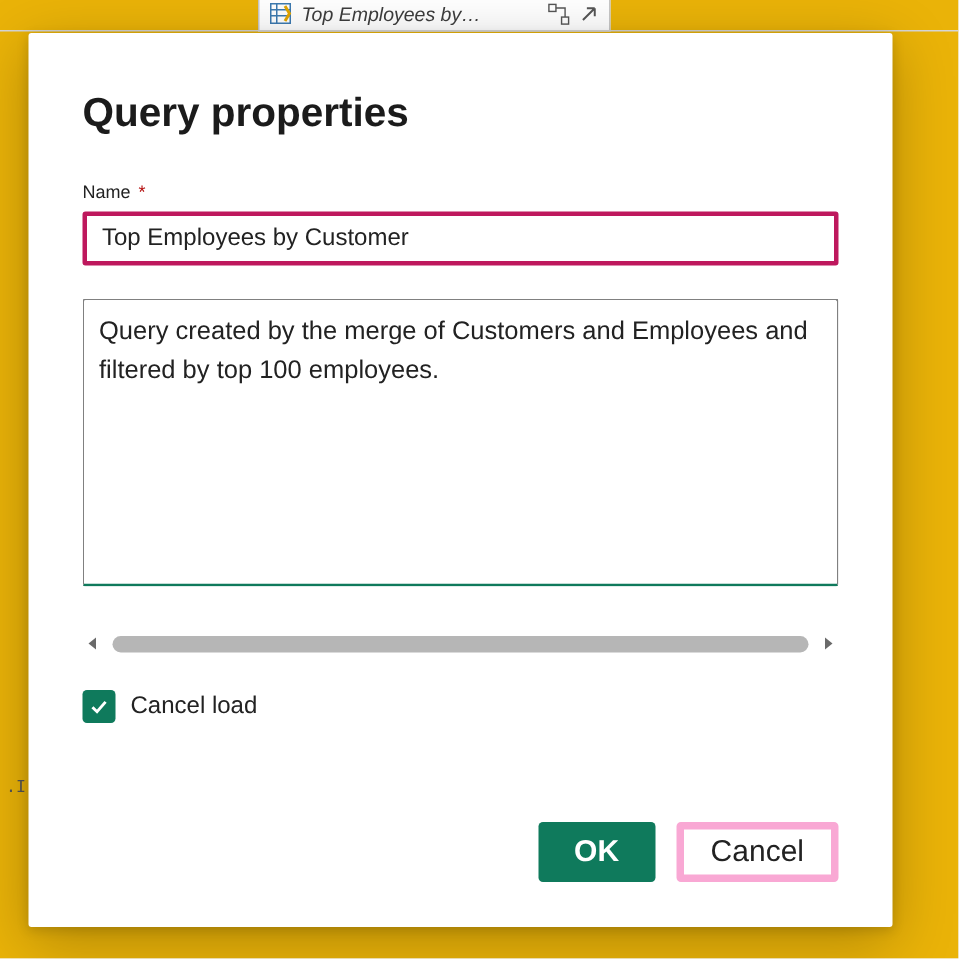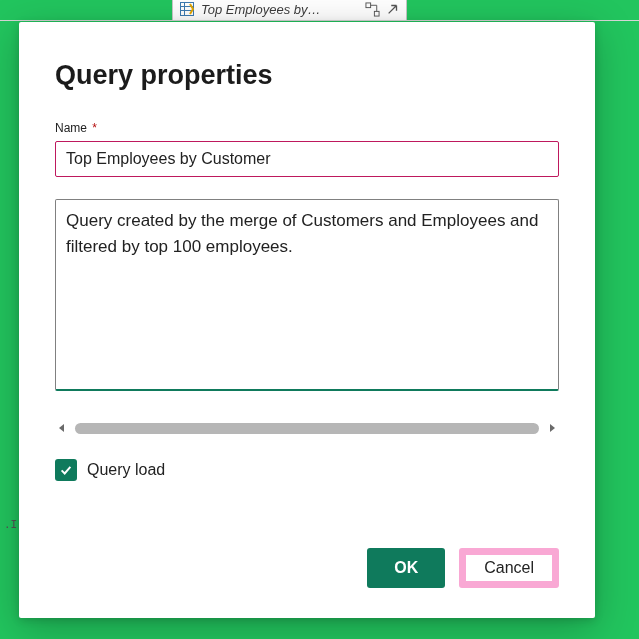--- a/index.html
+++ b/index.html
@@ -6,21 +6,21 @@
   html, body {
     margin: 0; padding: 0;
     width: 639px; height: 639px;
     font-family: "Segoe UI", Arial, sans-serif;
     background: #f0f0f0;
     overflow: hidden;
   }
   .backdrop {
     position: relative;
     width: 639px; height: 639px;
-    background: #22c55e;
+    background: #eab308;
   }
   .bg-tab {
     position: absolute;
     top: -3px;
     left: 172px;
     width: 235px;
     height: 24px;
     background: #fff;
     border: 1px solid #c7c7c7;
     display: flex;
@@ -60,21 +60,21 @@
   }
   .field-label {
     font-size: 12px;
     color: #222;
     margin-bottom: 6px;
   }
   .required-star { color: #b40e0e; margin-left: 2px; }
   .text-input {
     width: 100%;
     height: 36px;
-    border: 1px solid #be185d;
+    border: 3px solid #be185d;
     border-radius: 2px;
     font-size: 16px;
     padding: 4px 10px;
     font-family: inherit;
     color: #222;
   }
   .field-gap { height: 22px; }
   .textarea-wrap {
     position: relative;
     width: 100%;
@@ -133,35 +133,35 @@
     margin-top: auto;
     display: flex;
     justify-content: flex-end;
     gap: 14px;
     padding-top: 26px;
   }
   .btn {
     min-width: 78px;
     height: 40px;
     border-radius: 3px;
-    font-size: 16px;
+    font-size: 20px;
     font-family: inherit;
     cursor: pointer;
     padding: 0 18px;
     font-weight: 600;
   }
   .btn-primary {
     background: #0f7a5c;
     color: #fff;
     border: none;
   }
   .btn-secondary {
     background: #fff;
     color: #222;
-    border: 7px solid #f9a8d4;
+    border: 5px solid #f9a8d4;
     font-weight: 400;
   }
   .bg-text {
     position: absolute;
     left: 4px;
     top: 518px;
     font-family: monospace;
     font-size: 11px;
     color: #555;
   }
@@ -221,21 +221,21 @@
           </svg>
       </div>
     </div>
 
     <div class="checkbox-row">
       <div class="checkbox">
         <svg width="14" height="14" viewBox="0 0 16 16">
           <path d="M3 8.5 L6.5 12 L13 4.5" fill="none" stroke="#fff" stroke-width="2.2"></path>
         </svg>
       </div>
-      <span class="checkbox-label">Query load</span>
+      <span class="checkbox-label">Cancel load</span>
     </div>
 
     <div class="button-row">
       <button class="btn btn-primary">OK</button>
       <button class="btn btn-secondary">Cancel</button>
     </div>
   </div>
 </div>
 
 </body></html>

